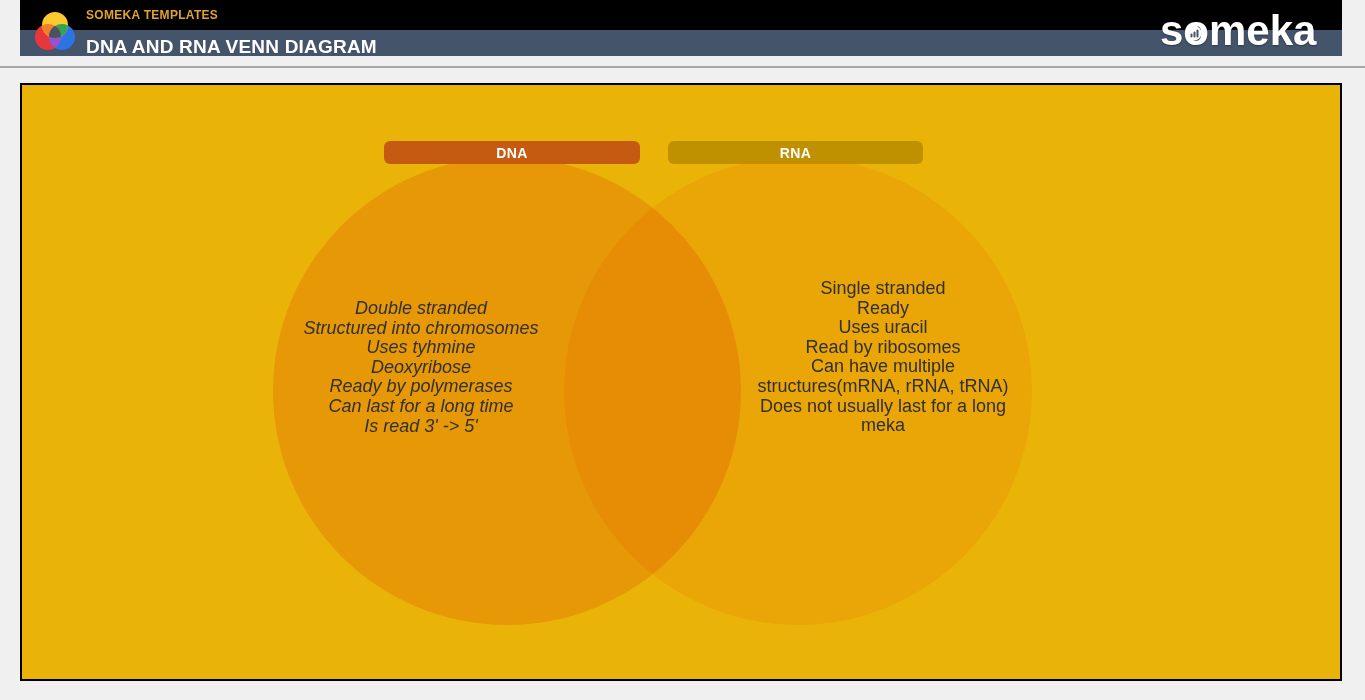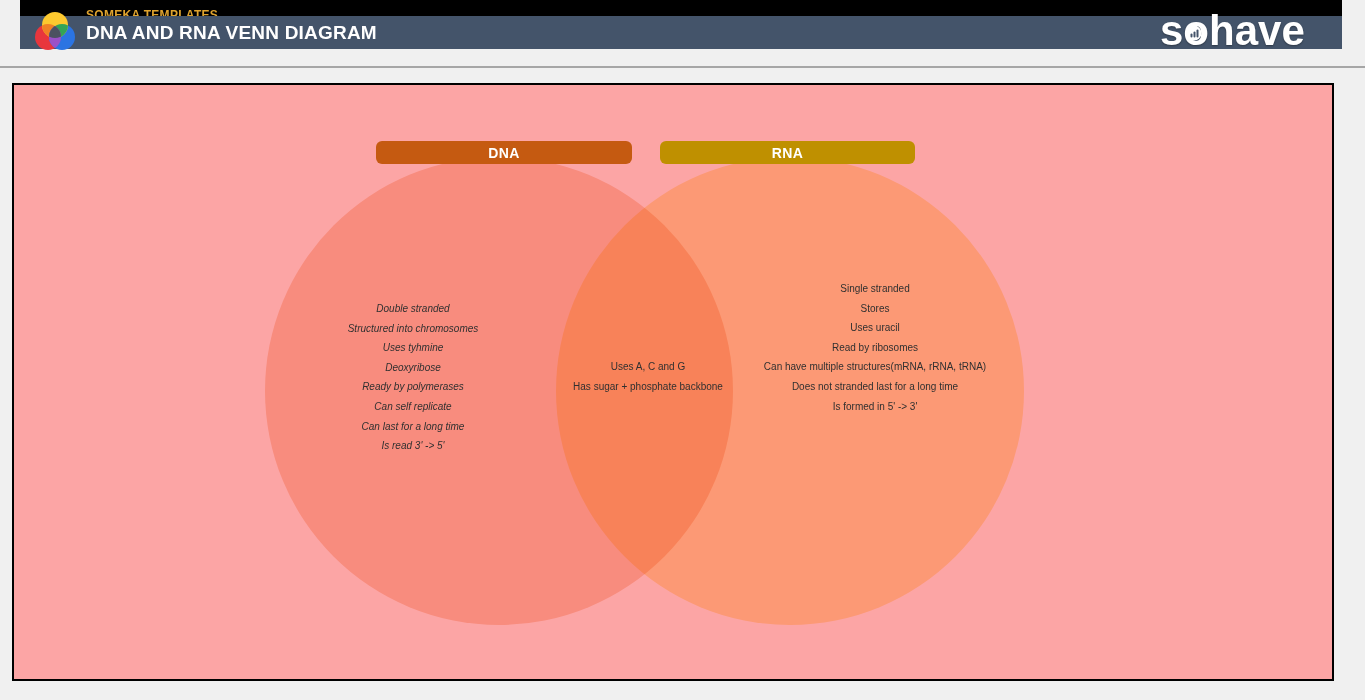--- a/index.html
+++ b/index.html
@@ -9,21 +9,21 @@
     font-family: "Liberation Sans", sans-serif;
     position: relative;
   }
 
   
   .band-top {
     position: absolute; left: 20px; top: 0; width: 1322px; height: 30px;
     background: #000;
   }
   .band-bottom {
-    position: absolute; left: 20px; top: 16px; width: 1322px; height: 33px;
+    position: absolute; left: 20px; top: 30px; width: 1322px; height: 26px;
     background: var(--header-slate, #44546a);
     padding-left: 32px;
   }
   .brand-text {
     position: absolute; left: 66px; top: 8px;
     color: var(--brand-gold, #dfa32e);
     font-size: 12px; font-weight: bold; letter-spacing: 0.3px;
   }
   .header-title {
     position: absolute; left: 66px; top: 6px;
@@ -46,43 +46,43 @@
   .o-dot .bar { width: 2px; background: var(--header-slate, #44546a); border-radius: 1px; }
   .o-dot .b1 { height: 4px; } .o-dot .b2 { height: 6px; } .o-dot .b3 { height: 8px; }
 
   .divider {
     position: absolute; left: 0; top: 66px; width: 1365px; height: 2px;
     background: #a6a6a6;
   }
 
   
   .page {
-    position: absolute; left: 12px; top: 83px; width: 1322px; height: 598px;
-    background: #fca5a5; border: 2px solid #000;
+    position: absolute; left: 20px; top: 83px; width: 1322px; height: 598px;
+    background: #eab308; border: 2px solid #000;
   }
 
   
   .circle {
     position: absolute; width: 468px; height: 468px; border-radius: 50%;
     mix-blend-mode: multiply;
   }
   .circle-dna  { left: 251px; top: 72px; background: var(--dna-fill, #fbd9c2); }
   .circle-rna  { left: 542px; top: 72px; background: var(--rna-fill, #ffedb4); }
 
   .pill {
     position: absolute; top: 56px; height: 23px; border-radius: 6px;
     color: #fff; font-size: 14px; font-weight: bold; letter-spacing: 0.4px;
     display: flex; align-items: center; justify-content: center; z-index: 4;
   }
   .pill-dna { left: 362px; width: 256px; background: var(--dna-accent, #c55a11); }
   .pill-rna { left: 646px; width: 255px; background: var(--rna-accent, #bf9000); }
 
   .venn-text {
     position: absolute; z-index: 3; text-align: center;
-    font-size: 10px; line-height: 19.6px; color: var(--text-dark, #303030);
+    font-size: 18px; line-height: 19.6px; color: var(--text-dark, #303030);
   }
   .list-dna    { left: 264px; top: 214px; width: 270px; font-style: italic; }
   .list-shared { left: 554px; top: 272px; width: 160px; }
   .list-rna    { left: 735px; top: 194px; width: 252px; }
 </style>
 </head>
 <body>
 
 <div class="band-top">
   <span class="brand-text">SOMEKA TEMPLATES</span>
@@ -113,21 +113,21 @@
     </g>
     <g clip-path="url(#cy)">
       <g clip-path="url(#cr)">
           <circle cx="31" cy="29" r="13" fill="#4c5160"></circle>
         </g>
     </g>
   </svg>
 </div>
 
 <div class="wordmark">
-  <span>s</span><span>o</span><span>have</span>
+  <span>s</span><span>o</span><span>meka</span>
   <span class="o-dot">
     <span class="bar b1"></span>
       <span class="bar b2"></span>
       <span class="bar b3"></span>
   </span>
 </div>
 
 <div class="divider"></div>
 
 <div class="page">
@@ -141,33 +141,27 @@
   <div class="pill pill-rna">
     <span>RNA</span>
   </div>
 
   <div class="venn-text list-dna">
       <div class="venn-line">Double stranded</div>
       <div class="venn-line">Structured into chromosomes</div>
       <div class="venn-line">Uses tyhmine</div>
       <div class="venn-line">Deoxyribose</div>
       <div class="venn-line">Ready by polymerases</div>
-      <div class="venn-line">Can self replicate</div>
       <div class="venn-line">Can last for a long time</div>
       <div class="venn-line">Is read 3' -&gt; 5'</div>
     </div>
 
-  <div class="venn-text list-shared">
-      <div class="venn-line">Uses A, C and G</div>
-      <div class="venn-line">Has sugar + phosphate backbone</div>
-    </div>
 
   <div class="venn-text list-rna">
       <div class="venn-line">Single stranded</div>
-      <div class="venn-line">Stores</div>
+      <div class="venn-line">Ready</div>
       <div class="venn-line">Uses uracil</div>
       <div class="venn-line">Read by ribosomes</div>
       <div class="venn-line">Can have multiple structures(mRNA, rRNA, tRNA)</div>
-      <div class="venn-line">Does not stranded last for a long time</div>
-      <div class="venn-line">Is formed in 5' -&gt; 3'</div>
+      <div class="venn-line">Does not usually last for a long meka</div>
     </div>
 
 </div>
 
 </body></html>

